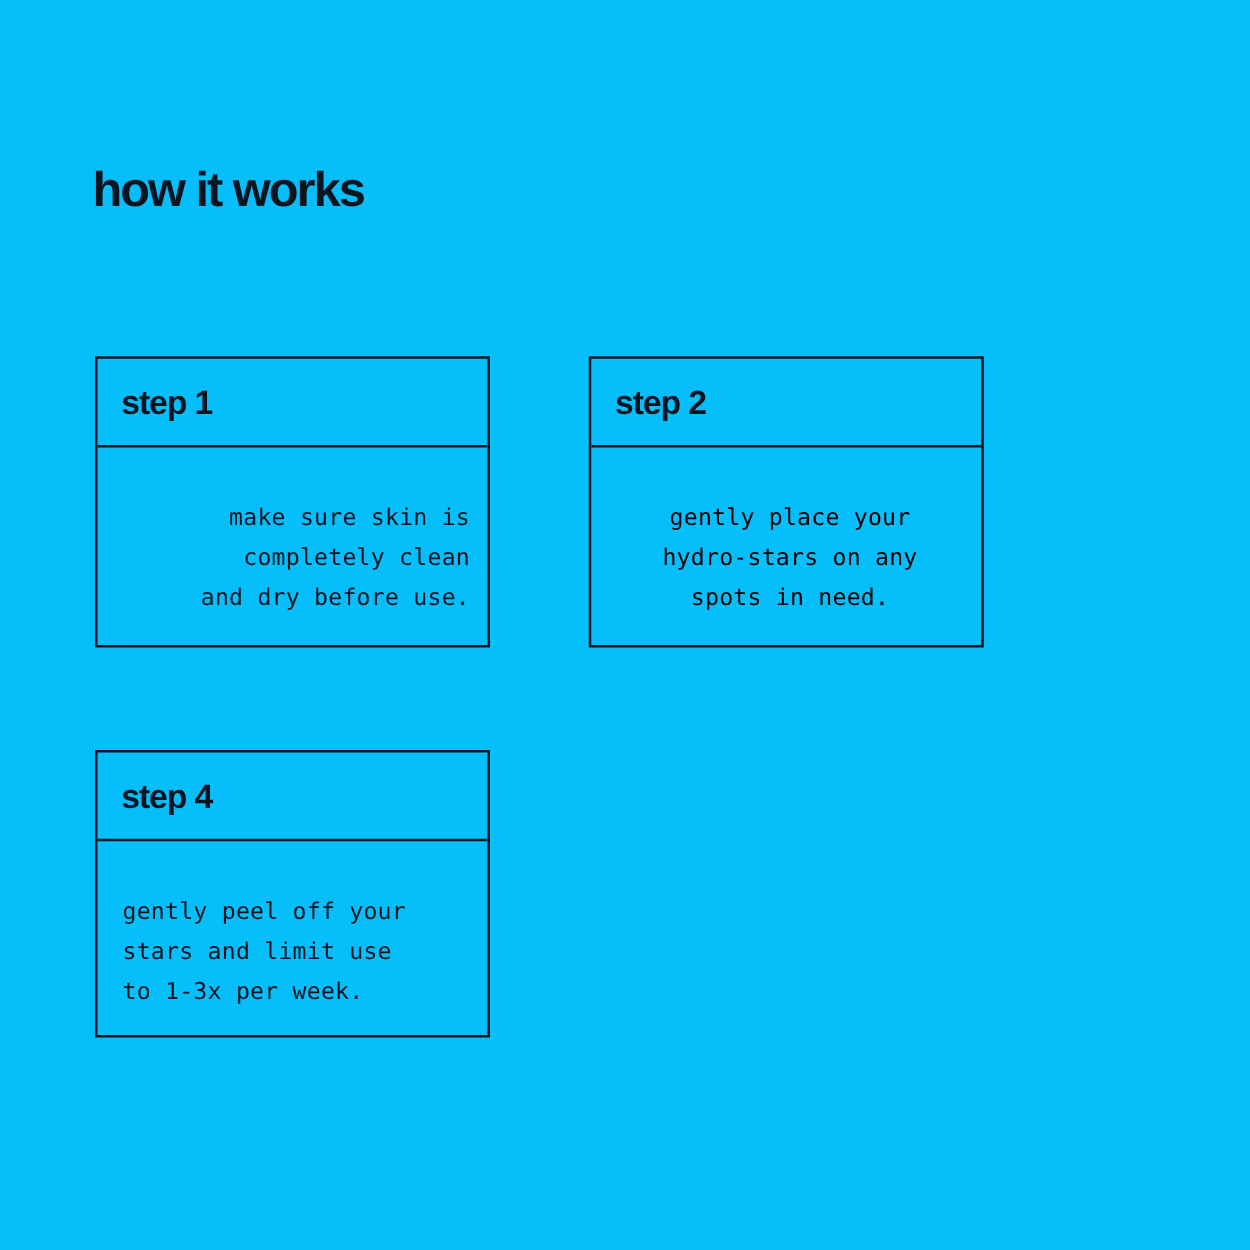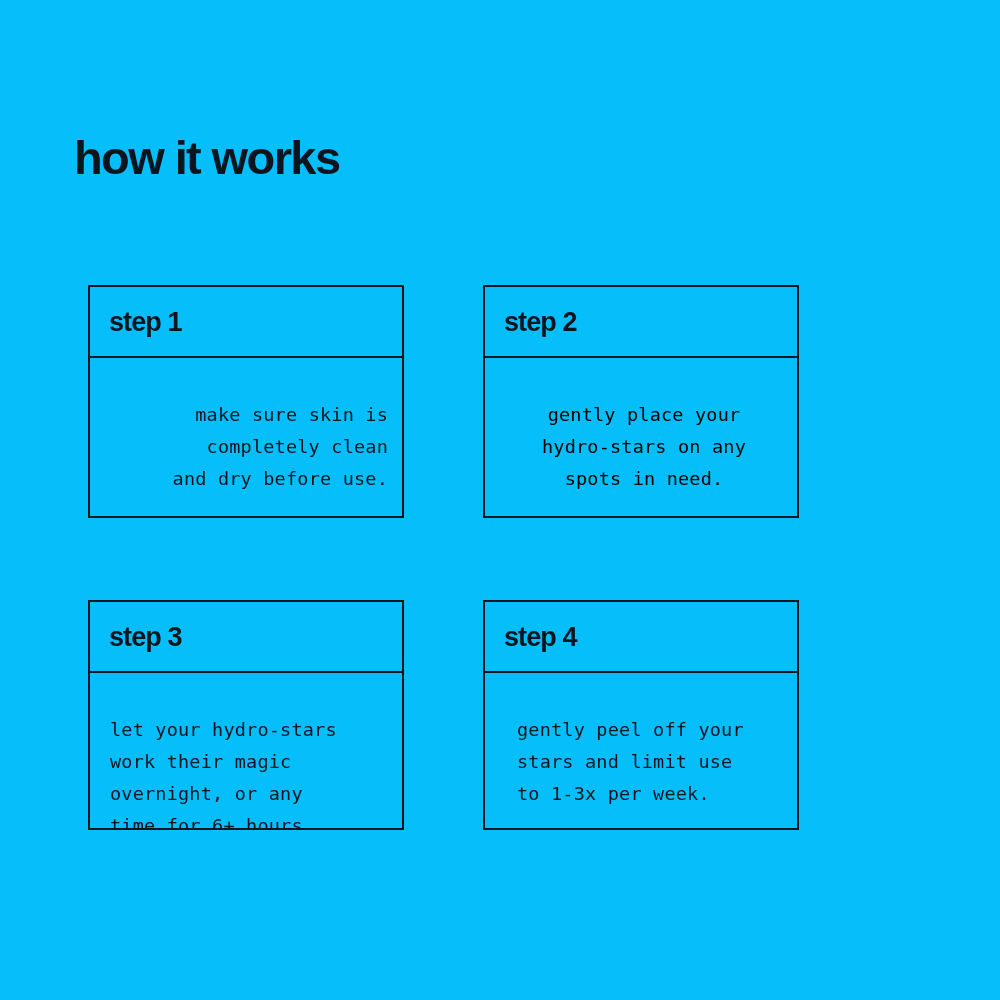--- a/index.html
+++ b/index.html
@@ -21,30 +21,30 @@
     width: 1000px;
     height: 1000px;
   }
 
   .page-title {
     position: absolute;
     left: 74px;
     top: 98px;
     font-family: "Liberation Sans", sans-serif;
     font-weight: 700;
-    font-size: 47px;
+    font-size: 39px;
     line-height: 58px;
     letter-spacing: -1.6px;
     color: #0a1520;
     white-space: nowrap;
   }
 
   .steps-grid {
     position: absolute;
-    left: 88px;
+    left: 76px;
     top: 285px;
     width: 711px;
     height: 545px;
     display: grid;
     grid-template-columns: 316px 316px;
     grid-template-rows: 233px 230px;
     column-gap: 79px;
     row-gap: 82px;
   }
 
@@ -115,37 +115,26 @@
       <div class="step-card-header" style="border-color: rgb(10, 21, 32); align-items: center;">
         <span class="step-card-header-label" style="color: rgb(10, 21, 32);">step 2</span>
       </div>
       <div class="step-card-body">
         <p class="step-card-body-text" style="color: #000000; text-align: center;">gently place your
 hydro-stars on any
 spots in need.</p>
       </div>
     </div>
 
-    <div class="step-card" style="border-color: rgb(10, 21, 32);">
-      <div class="step-card-header" style="border-color: rgb(10, 21, 32);">
-        <span class="step-card-header-label" style="color: rgb(10, 21, 32);">step 3</span>
-      </div>
-      <div class="step-card-body">
-        <p class="step-card-body-text" style="color: rgb(10, 21, 32);">let your hydro-stars
-work their magic
-overnight, or any
-time for 6+ hours.</p>
-      </div>
-    </div>
 
     <div class="step-card" style="border-color: rgb(10, 21, 32);">
       <div class="step-card-header" style="border-color: rgb(10, 21, 32);">
         <span class="step-card-header-label" style="color: rgb(10, 21, 32);">step 4</span>
       </div>
       <div class="step-card-body">
-        <p class="step-card-body-text" style="color: rgb(10, 21, 32); margin-left: 12px;">gently peel off your
+        <p class="step-card-body-text" style="color: rgb(10, 21, 32);">gently peel off your
 stars and limit use
 to 1-3x per week.</p>
       </div>
     </div>
 
   </div>
 </div>
 
 </body></html>

